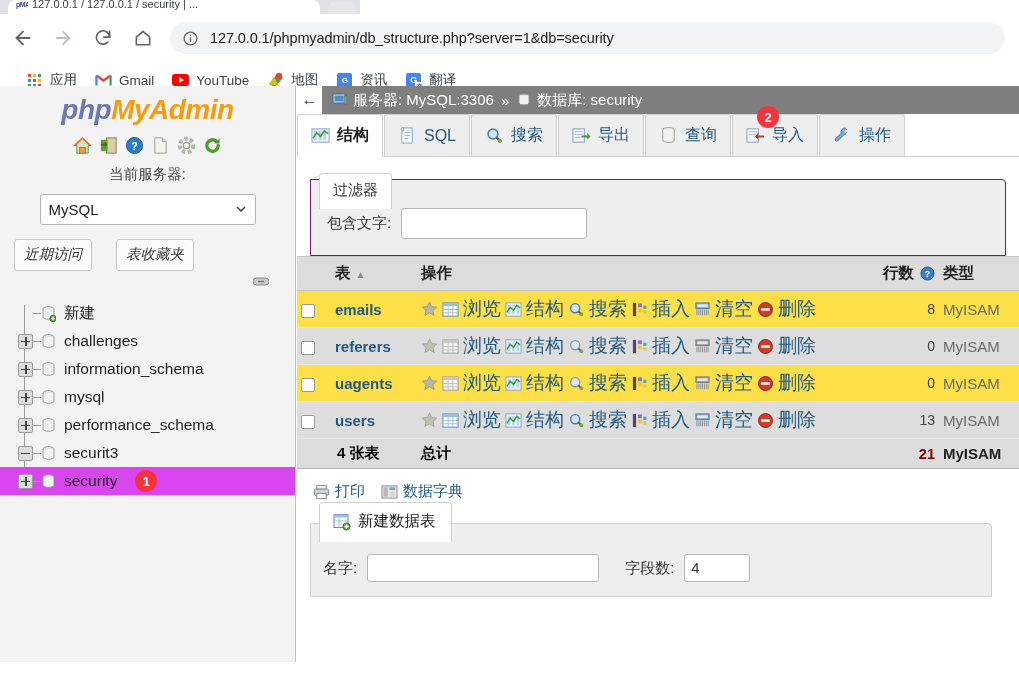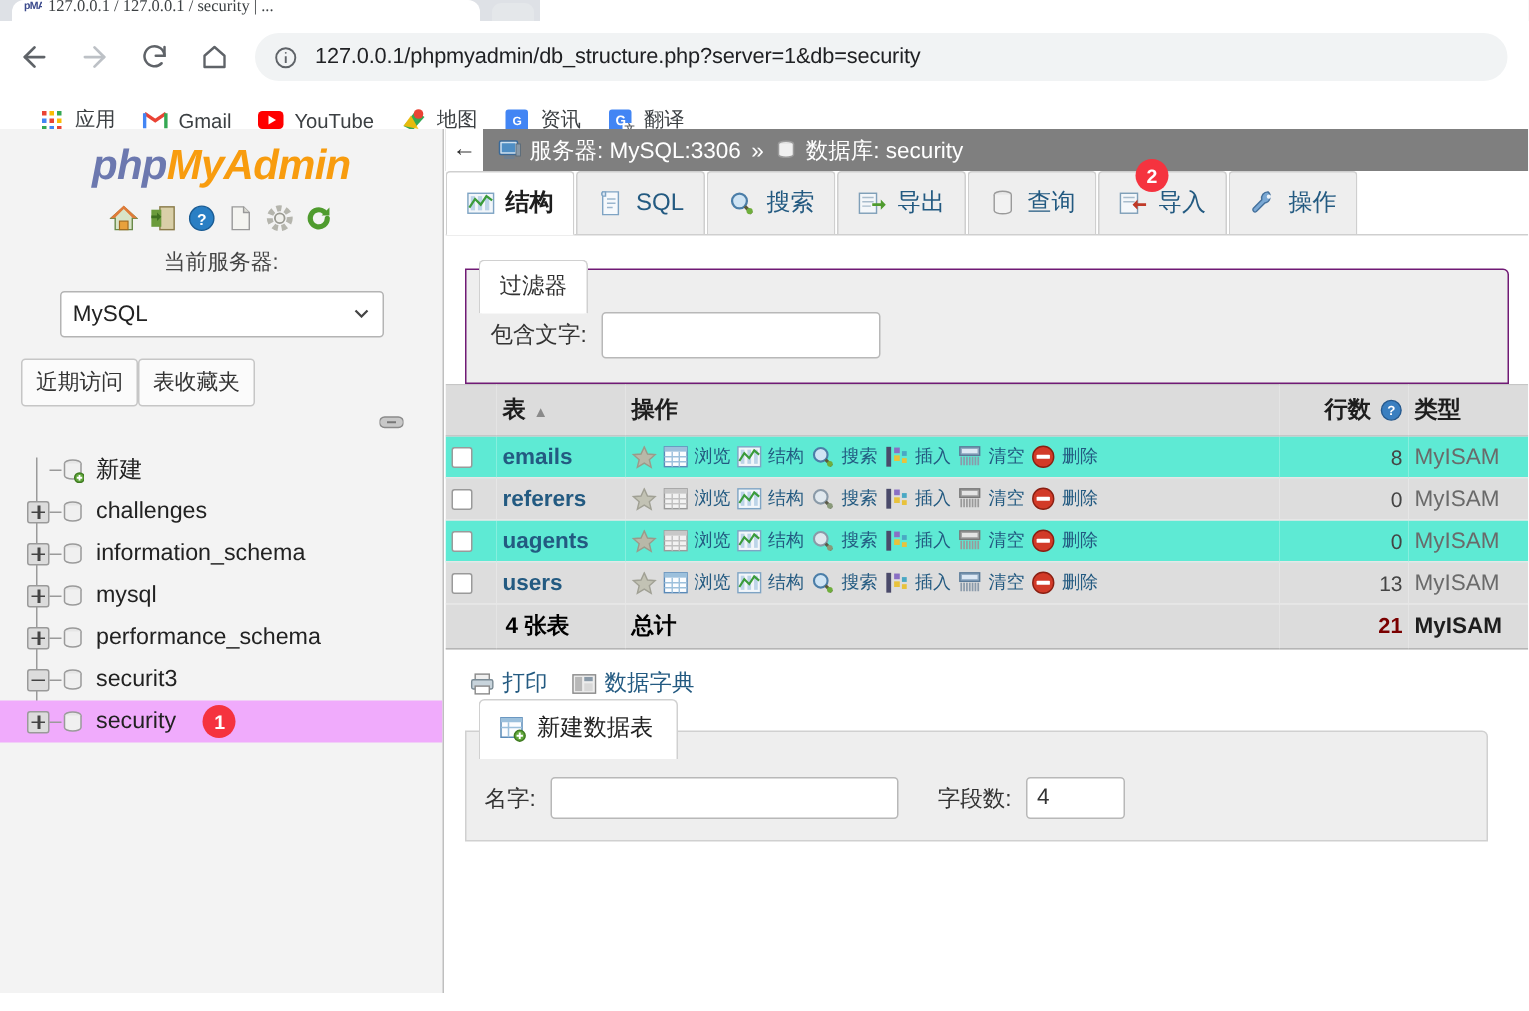--- a/index.html
+++ b/index.html
@@ -22,21 +22,21 @@
     background: #ffffff; border-radius: 8px 8px 0 0;
     font-size: 11px; color: #3c4043;
     overflow: hidden; white-space: nowrap;
     padding: 0 8px; line-height: 9px;
   }
   .browser-tab .tab-favicon {
     display: inline-block; width: 12px; height: 9px; overflow: hidden;
     vertical-align: top; margin-right: 4px;
     font-size: 7px; font-weight: bold; color: #3b4a8c; letter-spacing: -0.5px;
   }
-  .browser-tab .tab-title { display: inline-block; vertical-align: top; font-family: Liberation Serif, serif; }
+  .browser-tab .tab-title { display: inline-block; vertical-align: top; }
   .browser-newtab {
     position: absolute; left: 328px; top: 2px; width: 28px; height: 12px;
     background: #e4e7ea; border-radius: 6px 6px 0 0;
   }
   .browser-tabstrip-rest {
     position: absolute; left: 360px; top: 0; right: 0; height: 14px;
     background: #ffffff;
   }
 
   .browser-toolbar {
@@ -125,37 +125,37 @@
     display: block; width: 216px; height: 31px; margin: 10px auto 0 auto;
     background: #ffffff; border: 1px solid #b4b4b4; border-radius: 3px;
     font-size: 15px; color: #222; padding: 0 8px;
     position: relative;
     line-height: 29px;
   }
   .server-select .chev {
     position: absolute; right: 9px; top: 11px;
     width: 10px; height: 6px;
   }
-  .quick-btns { display: flex; gap: 0; margin: 14px 0 0 14px; }
+  .quick-btns { display: flex; gap: 24px; margin: 14px 0 0 14px; font-style: italic; }
   .qbtn {
     border: 1px solid #c6c6c6; background: #fbfbfb; border-radius: 3px;
     font-size: 14.5px; color: #333; padding: 5px 9px 6px 9px;
   }
   .link-icon-row { height: 22px; position: relative; }
   .link-icon {
     position: absolute; right: 26px; top: 6px;
     width: 16px; height: 9px;
   }
 
   .db-tree { margin-top: 6px; position: relative; font-size: 15px; }
   .tree-row {
     position: relative; height: 28px; display: flex; align-items: center;
     padding-left: 10px;
   }
-  .tree-row.selected { background: #f0abfc; }
+  .tree-row.selected { background: #d946ef; }
   .tree-line-v {
     position: absolute; left: 24px; top: 0; bottom: 0; width: 1px; background: #9a9a9a;
   }
   .node-toggle {
     width: 15px; height: 15px; flex: none; margin-left: 8px;
     border: 1px solid #9a9a9a; background: #dcdcdc; border-radius: 2px;
     position: relative;
   }
   .node-toggle.blank { border: none; background: transparent; }
   .node-toggle:before, .node-toggle.minus:before {
@@ -243,31 +243,31 @@
     background: #dcdcdc; color: #1e1e1e; font-weight: bold;
     text-align: left; padding: 6px 4px; font-size: 15.5px;
     border-top: 1px solid #c6c6c6; border-bottom: 1px solid #c6c6c6;
     white-space: nowrap;
   }
   table.tbl th.num { text-align: right; }
   table.tbl td {
     padding: 5px 4px; border-bottom: 1px solid #e6e6e6; white-space: nowrap;
     vertical-align: middle;
   }
-  table.tbl tr.odd td { background: #5eead4; margin-top: 39px; }
+  table.tbl tr.odd td { background: #fde047; margin-top: 39px; }
   table.tbl tr.even td { background: #dddddd; }
   table.tbl tr.sumrow td {
     background: #dcdcdc; font-weight: bold; border-top: 1px solid #b5b5b5;
     border-bottom: 1px solid #b5b5b5;
   }
   .tname { font-weight: bold; color: #235a81; padding-left: 6px; }
   .opgroup { display: flex; align-items: center; gap: 4px; }
   .op { display: inline-flex; align-items: center; gap: 4px; color: #235a81; }
   .op .op-ico { width: 17px; height: 17px; flex: none; }
-  .op-label { font-size: 12px; }
+  .op-label { font-size: 19px; }
   .rowcount { text-align: right; color: #444; font-size: 14px; padding-right: 8px; }
   .rowcount.total { color: #7a0000; font-weight: bold; font-size: 14.5px; }
   .ttype { color: #6a6a6a; font-size: 15px; padding-right: 6px; }
   .ttype.total { color: #1e1e1e; font-weight: bold; }
   .cb {
     width: 14px; height: 14px; border: 1px solid #9a9a9a; border-radius: 2px;
     background: #fff; display: inline-block; vertical-align: middle;
   }
   .star { width: 17px; height: 16px; display: inline-block; }
   .sortarrow { display: inline-block; margin-left: 5px; color: #8a8a8a; font-size: 10px; }

